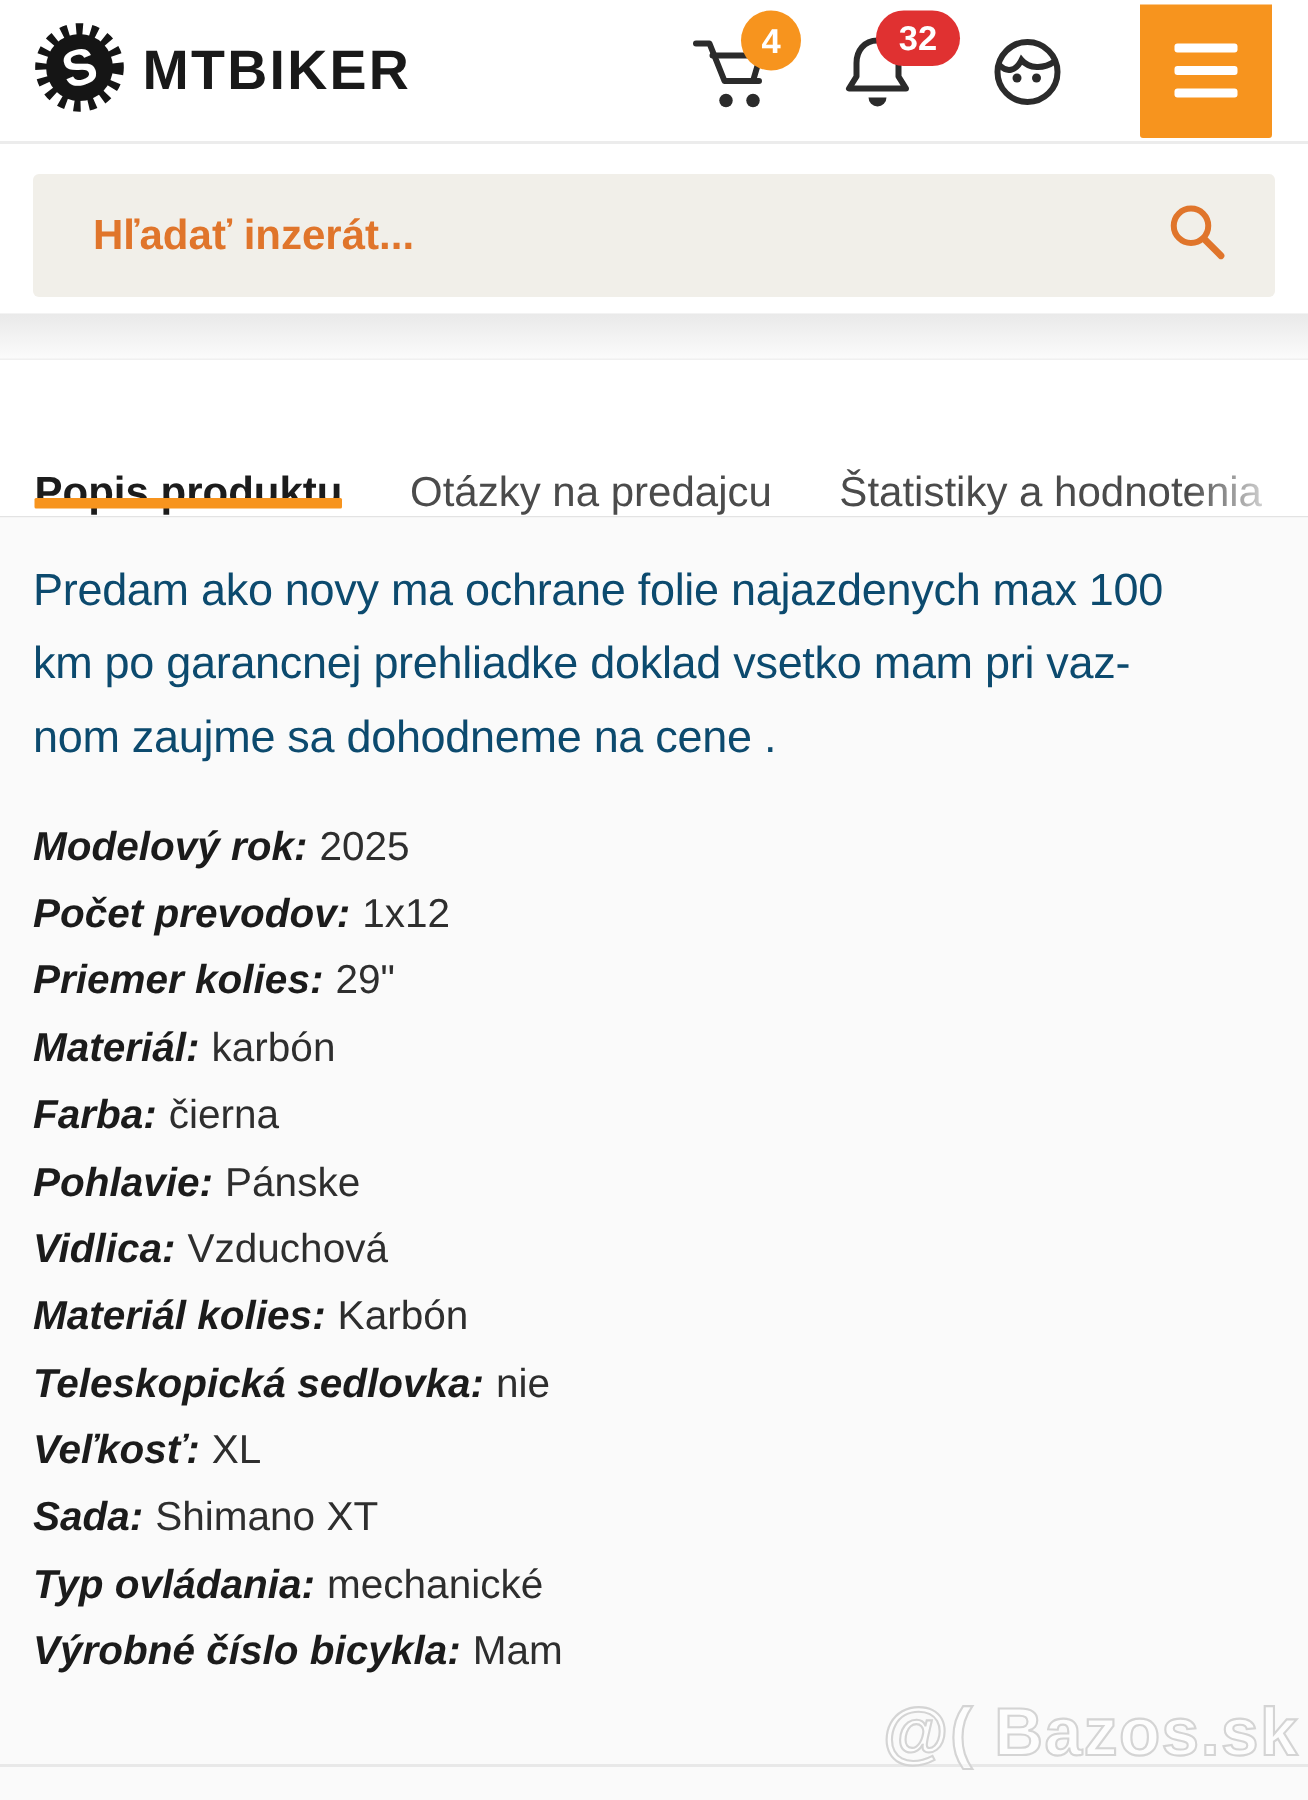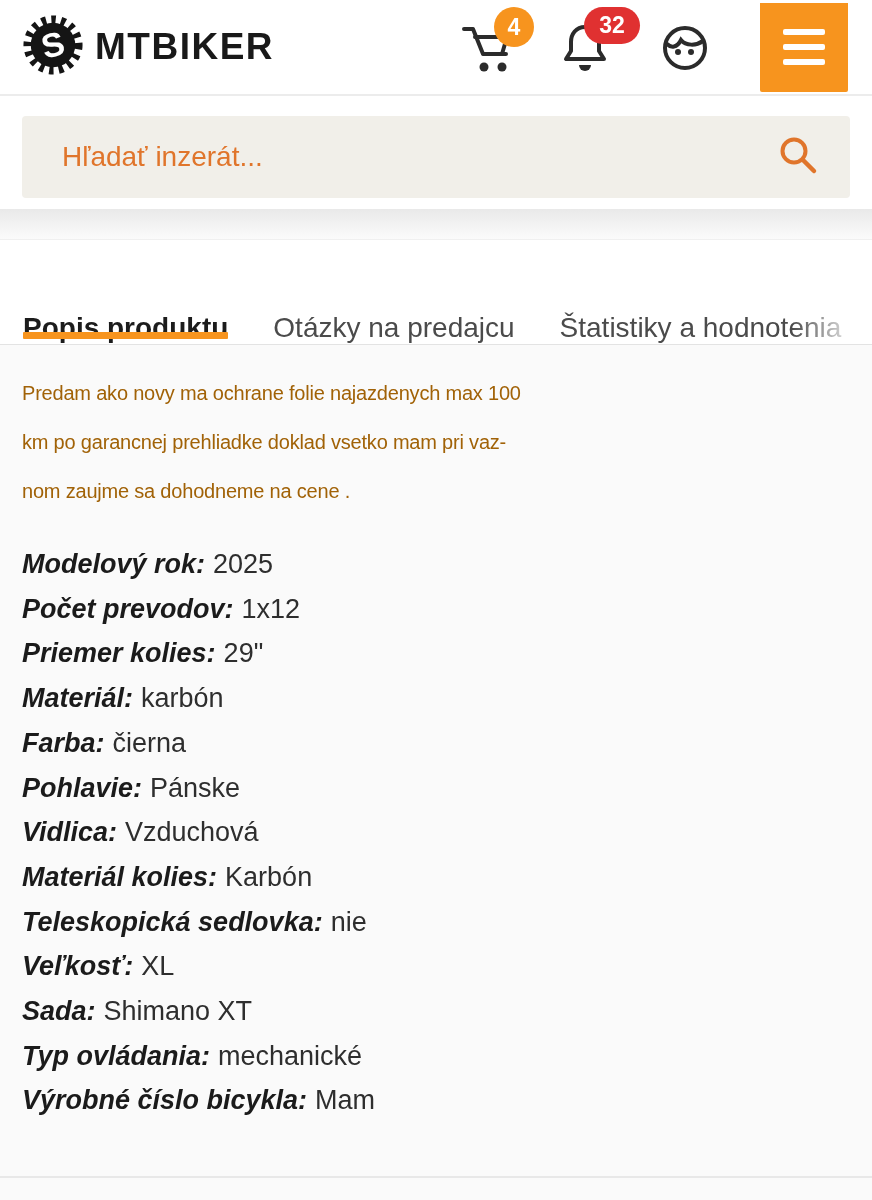--- a/index.html
+++ b/index.html
@@ -43,20 +43,21 @@
   .hamburger .bar{width:42px;height:6px;background:#fff;border-radius:2px;}
 
   
   .search-section{background:#fff;padding:20px 22px 11px 22px;height:82px;}
   .search-box{position:relative;width:828px;height:82px;}
   .search-input{
     width:100%;height:100%;box-sizing:border-box;border:none;outline:none;
     background:var(--search-bg,#f1efe9);border-radius:4px;
     padding:0 90px 0 40px;font-size:28px;color:#e0752b;
     font-family:"Liberation Sans", sans-serif;
+    font-weight:bold;
   }
   .search-input::placeholder{color:#e0752b;opacity:1;}
   .search-icon{position:absolute;right:30px;top:50%;transform:translateY(-50%);}
 
   
   .band{height:31px;background:linear-gradient(180deg,#e9e9e9 0%,#f3f3f3 55%,#fbfbfb 100%);border-bottom:1px solid #f0f0f0;box-sizing:border-box;}
 
   
   .tabs{
     position:relative;background:#fff;height:104px;border-bottom:1px solid #e3e3e3;
@@ -69,21 +70,21 @@
     position:absolute;left:0;right:0;bottom:5px;height:7px;
     background:var(--accent-orange,#f7941e);border-radius:1px;
   }
   .tab-fade{
     position:absolute;top:0;right:0;bottom:0;width:80px;pointer-events:none;
     background:linear-gradient(90deg,rgba(255,255,255,0),#ffffff 85%);
   }
 
   
   .content{position:relative;background:#fafafa;height:855px;box-sizing:border-box;padding:24px 22px 0 22px;}
-  .desc-line{font-size:20px;line-height:49px;color:#a16207;letter-spacing:-0.2px;}
+  .desc-line{font-size:30px;line-height:49px;color:#0c4a6e;letter-spacing:-0.2px;}
   .specs{margin-top:26px;}
   .spec-row{font-size:27px;line-height:44.7px;color:#2e2e2e;}
   .spec-label{font-weight:700;color:#1b1b1b;font-style:italic;}
   .spec-value{margin-left:8px;margin-top:16px;}
   .bottom-divider{position:absolute;left:0;right:0;top:831px;height:2px;background:#e8e8e8;}
   .watermark{
     position:absolute;top:784px;right:6px;
     font-size:45px;font-weight:700;letter-spacing:1px;
     color:rgba(255,255,255,0.65);
     -webkit-text-stroke:1.4px #d4d4d4;
@@ -195,15 +196,16 @@
       <div class="spec-row"><span class="spec-label">Vidlica:</span><span class="spec-value">Vzduchová</span></div>
       <div class="spec-row"><span class="spec-label">Materiál kolies:</span><span class="spec-value">Karbón</span></div>
       <div class="spec-row"><span class="spec-label">Teleskopická sedlovka:</span><span class="spec-value">nie</span></div>
       <div class="spec-row"><span class="spec-label">Veľkosť:</span><span class="spec-value">XL</span></div>
       <div class="spec-row"><span class="spec-label">Sada:</span><span class="spec-value">Shimano XT</span></div>
       <div class="spec-row"><span class="spec-label">Typ ovládania:</span><span class="spec-value">mechanické</span></div>
       <div class="spec-row"><span class="spec-label">Výrobné číslo bicykla:</span><span class="spec-value">Mam</span></div>
     </div>
 
     <div class="bottom-divider"></div>
+    <div class="watermark">@( Bazos.sk</div>
   </div>
 
 </div>
 
 </body></html>

